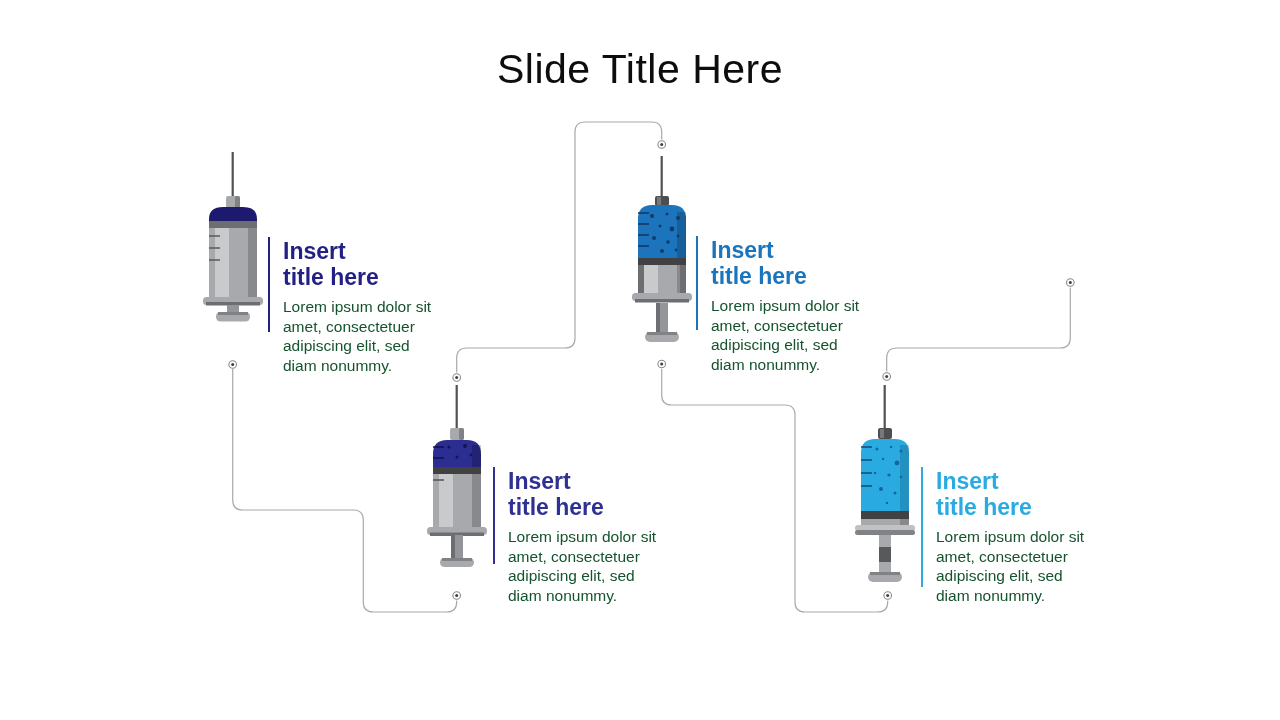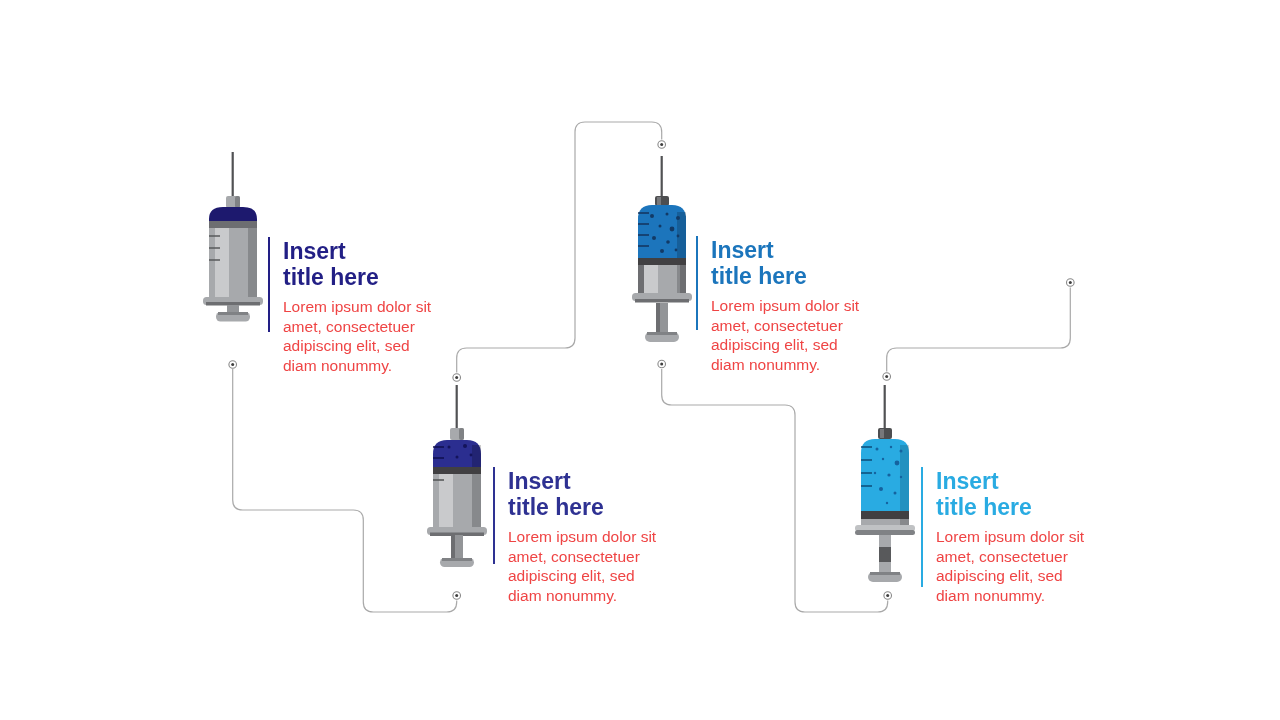--- a/index.html
+++ b/index.html
@@ -29,27 +29,28 @@
   .item-3 .sep { left: 66px; top: 82px;  height: 97px;  }
   .item-4 .sep { left: 66px; top: 82px;  height: 120px; }
 
   .textblock { position: absolute; width: 172px; }
   .item-1 .textblock { left: 80px; top: 86px; }
   .item-2 .textblock { left: 79px; top: 81px; }
   .item-3 .textblock { left: 81px; top: 83px; }
   .item-4 .textblock { left: 81px; top: 83px; }
 
   .item-title { color: var(--accent); font-size: 23px; font-weight: 700; line-height: 26px; }
-  .item-body  { margin-top: 7px; color: #ef4444; font-size: 15.5px; line-height: 19.6px; white-space: pre-line; }
+  .item-body  { margin-top: 7px; color: #14532d; font-size: 15.5px; line-height: 19.6px; white-space: pre-line; }
 </style>
 </head>
 <body>
 
 <div class="slide">
 
+  <h1 class="slide-title">Slide Title Here</h1>
 
   <svg class="connector-layer" width="1280" height="720" viewBox="0 0 1280 720">
     <g fill="none" stroke="#A9A9A9" stroke-width="1.2">
       <path d="M232.7 369 V500 Q232.7 510 242.7 510 H353.3 Q363.3 510 363.3 520 V602 Q363.3 612 373.3 612 H446.7 Q456.7 612 456.7 602 V600.5"></path>
       <path d="M456.7 372.5 V358 Q456.7 348 466.7 348 H565 Q575 348 575 338 V132 Q575 122 585 122 H651.7 Q661.7 122 661.7 132 V139.5"></path>
       <path d="M661.7 369 V395 Q661.7 405 671.7 405 H785 Q795 405 795 415 V602 Q795 612 805 612 H877.7 Q887.7 612 887.7 602 V600.5"></path>
       <path d="M886.7 371.5 V358 Q886.7 348 896.7 348 H1060.3 Q1070.3 348 1070.3 338 V287.5"></path>
     </g>
     <g>
       <g>

